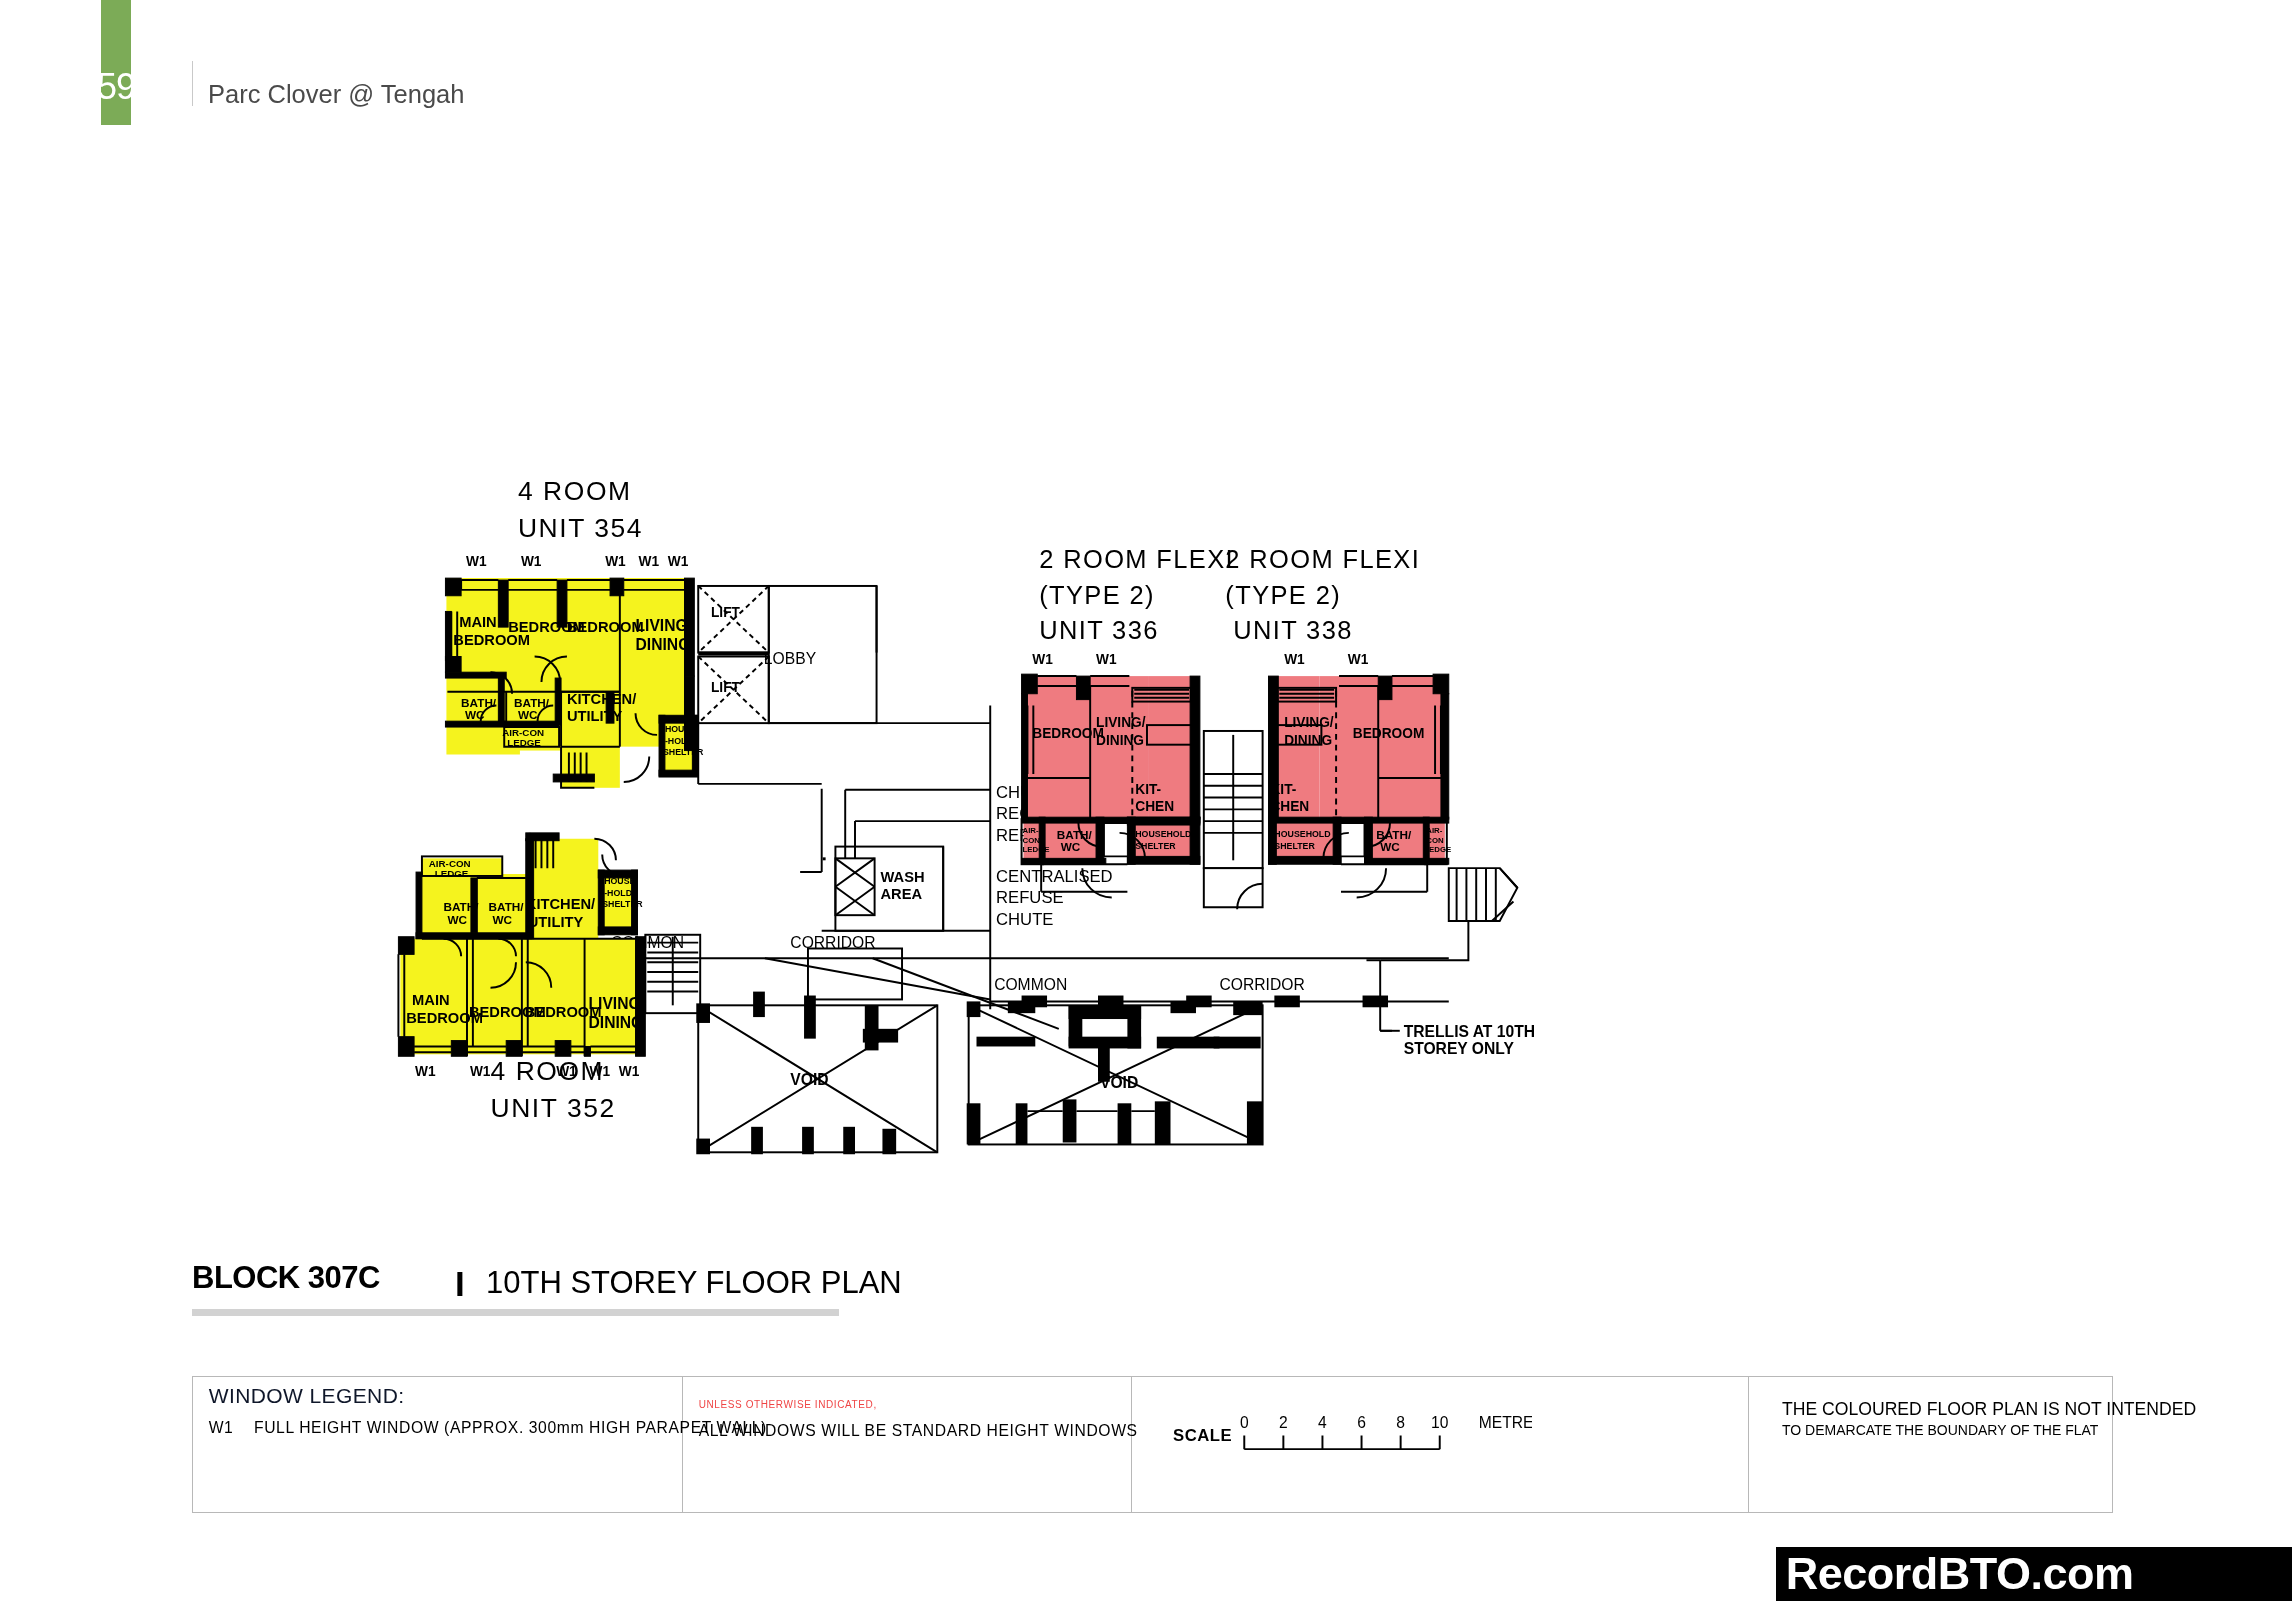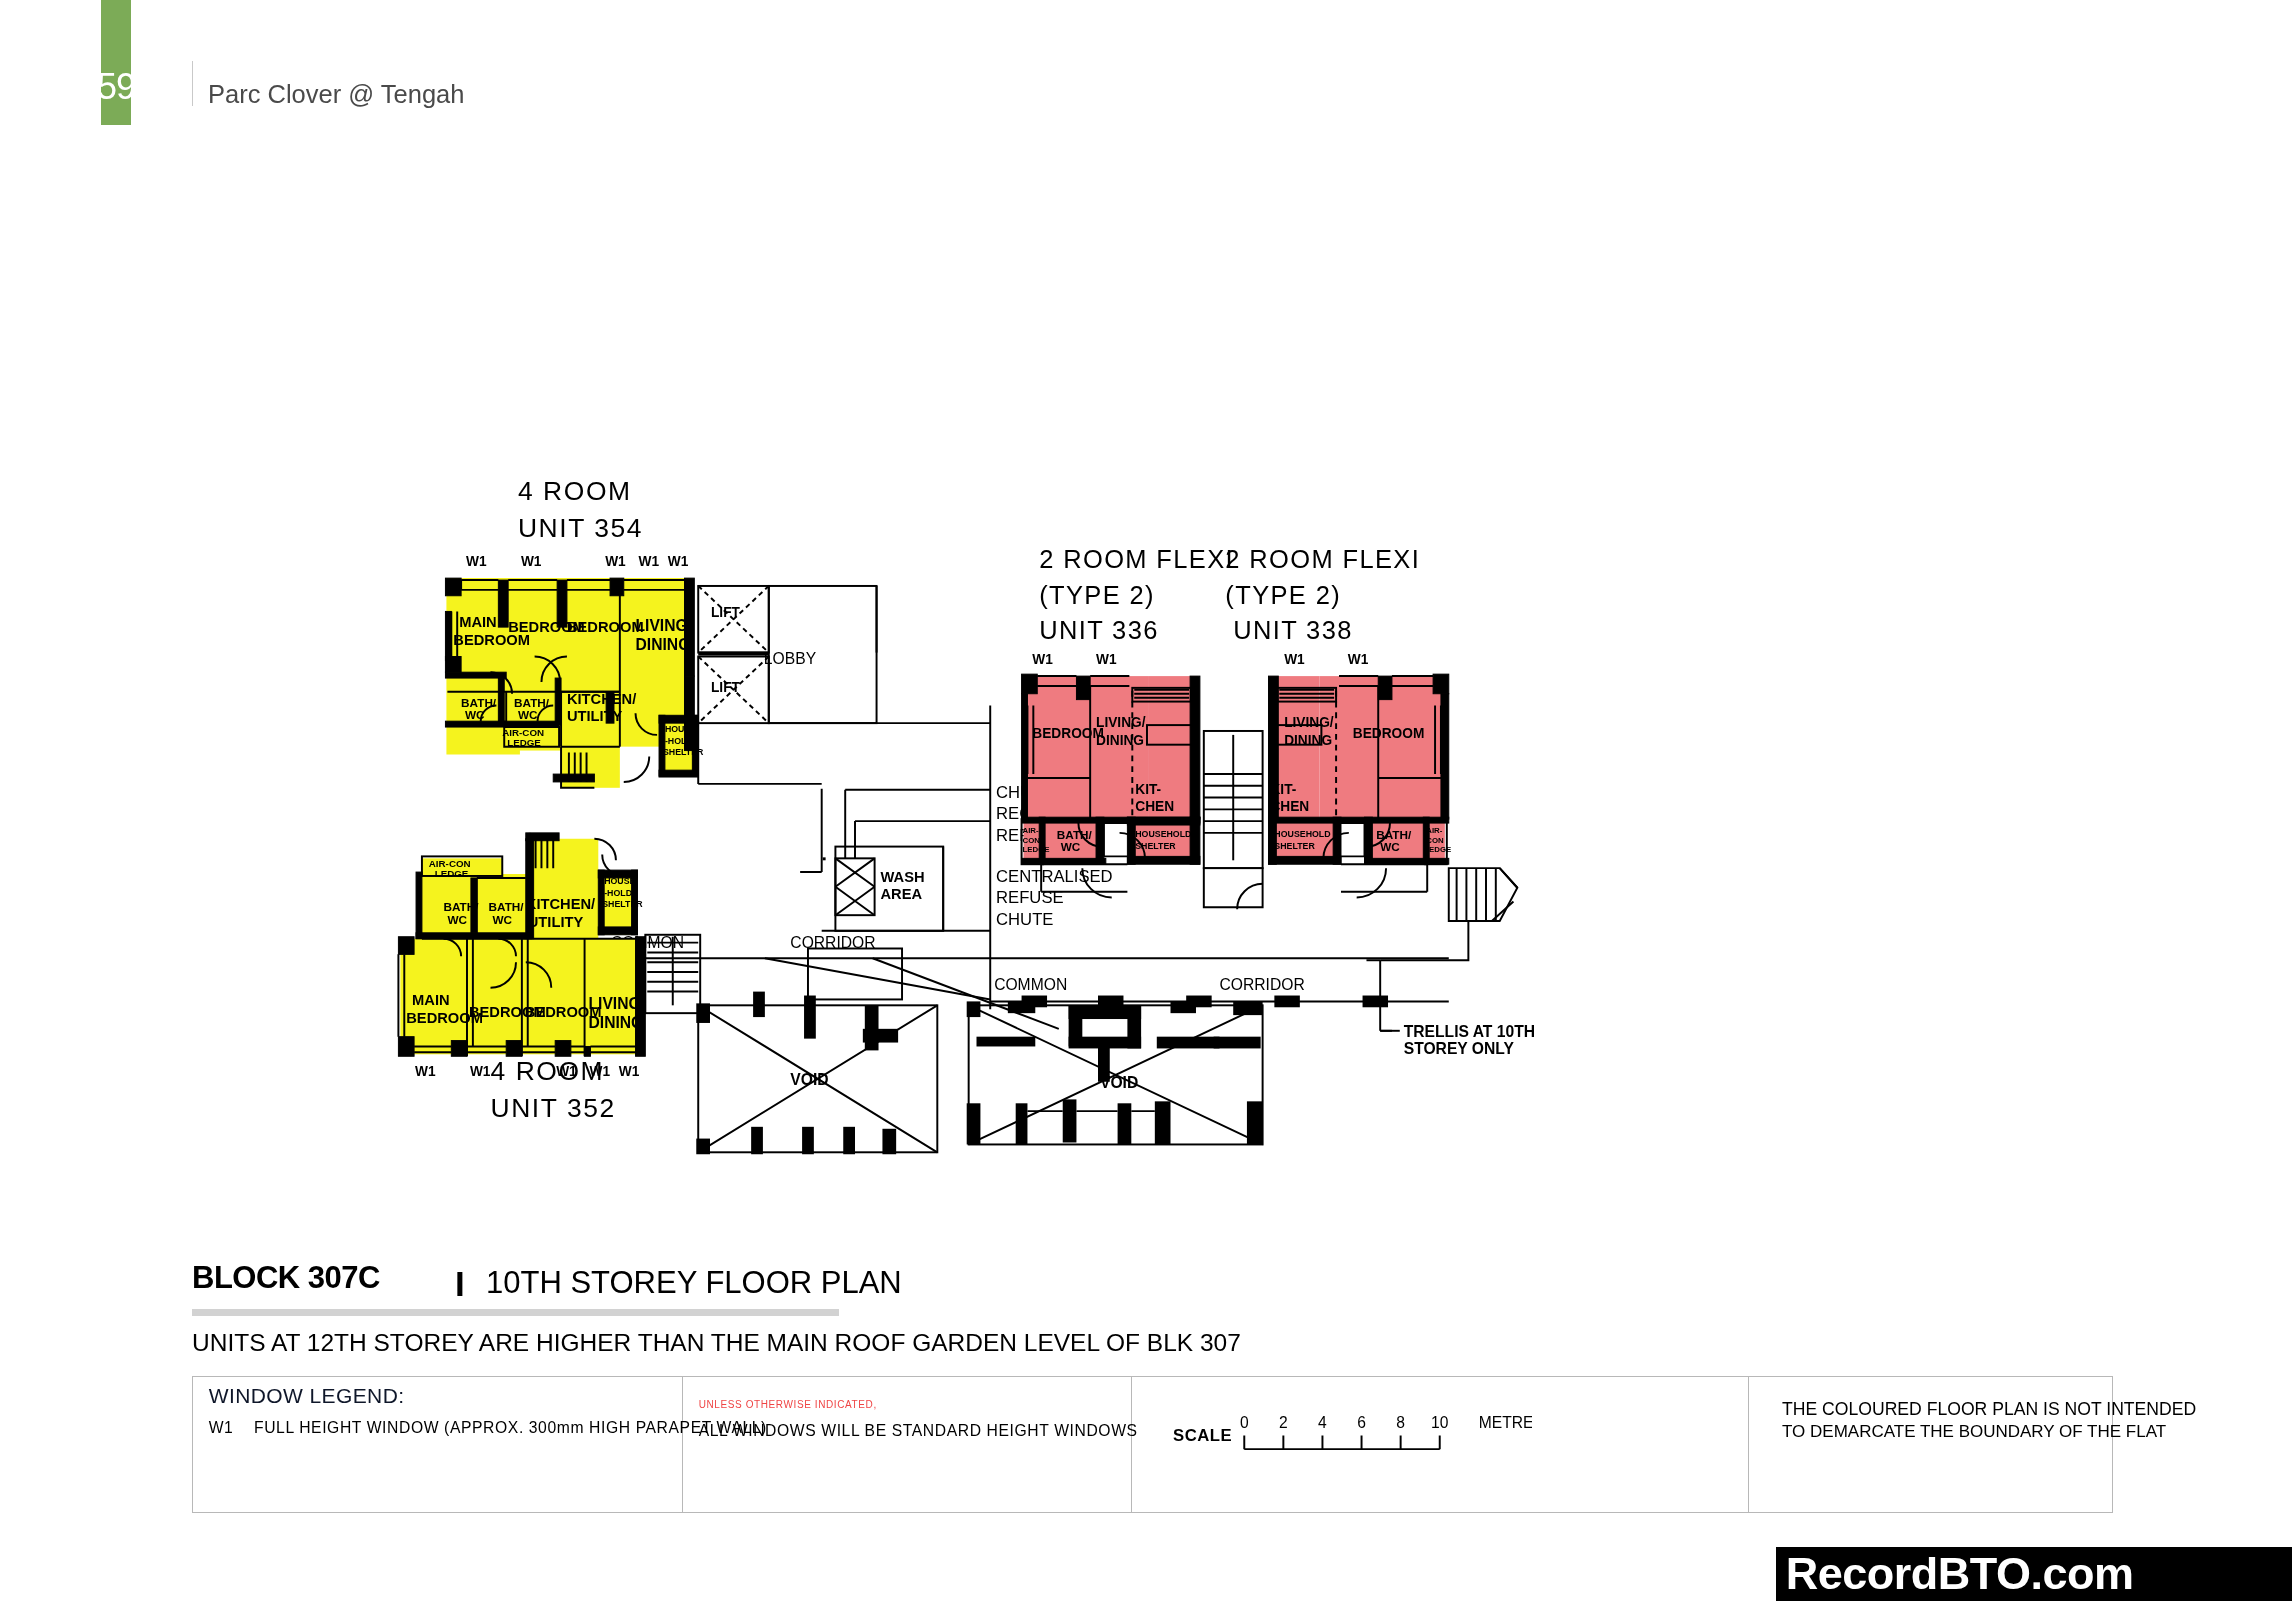--- a/index.html
+++ b/index.html
@@ -41,21 +41,21 @@
   #legend-cell-scale{width:617px;}
   #legend-cell-disclaimer{flex:1;}
 
   .lg-title{position:absolute;left:15.7px;top:7px;font-size:21px;letter-spacing:0.4px;color:#0f172a;}
   .lg-code{position:absolute;left:15.7px;top:42px;font-size:15.7px;letter-spacing:0.4px;color:#000;}
   .lg-codetext{position:absolute;left:61px;top:42px;font-size:15.7px;letter-spacing:0.6px;color:#000;
       white-space:nowrap;}
   .lg-line1{position:absolute;left:15.7px;top:21.6px;font-size:10px;letter-spacing:0.6px;color:#ef4444;white-space:nowrap;}
   .lg-line2{position:absolute;left:15.7px;top:45px;font-size:15.7px;letter-spacing:0.6px;color:#000;white-space:nowrap;}
   .lg-disc1{position:absolute;left:33px;top:21.6px;font-size:17.6px;color:#000;white-space:nowrap;}
-  .lg-disc2{position:absolute;left:33px;top:45px;font-size:17px;color:#000;white-space:nowrap;}
+  .lg-disc2{position:absolute;left:33px;top:45px;font-size:14px;color:#000;white-space:nowrap;}
 
   #scale-wrap{position:absolute;left:41px;top:35px;}
   #scale-label{position:absolute;left:0;top:13.7px;font-size:16.7px;letter-spacing:0.5px;color:#000;font-weight:bold;}
   #scale-bar-svg{position:absolute;left:65px;top:0;}
 
   
   #watermark{position:absolute;left:1776px;top:1547px;width:517px;height:54px;
       background:#000000;color:#ffffff;font-size:45px;font-weight:bold;
       display:flex;align-items:center;padding-left:9.8px;box-sizing:border-box;
       letter-spacing:-0.5px;}
@@ -539,21 +539,20 @@
 </svg>
 </div>
 
 <div id="title-block">
   <div id="block-title-row">
     <span id="block-title-main">BLOCK 307C</span>
     <span id="block-title-sep">I</span>
     <span id="block-title-sub">10TH STOREY FLOOR PLAN</span>
     <div id="block-title-rule"></div>
   </div>
-  <div id="block-note">UNITS AT 12TH STOREY ARE HIGHER THAN THE MAIN ROOF GARDEN LEVEL OF BLK 307</div>
 </div>
 
 <div id="legend-table">
 
   <div class="legend-cell" id="legend-cell-window">
     <span class="lg-title">WINDOW LEGEND:</span>
     <span class="lg-code">W1</span>
     <span class="lg-codetext">FULL HEIGHT WINDOW (APPROX. 300mm HIGH PARAPET WALL)</span>
   </div>
 

